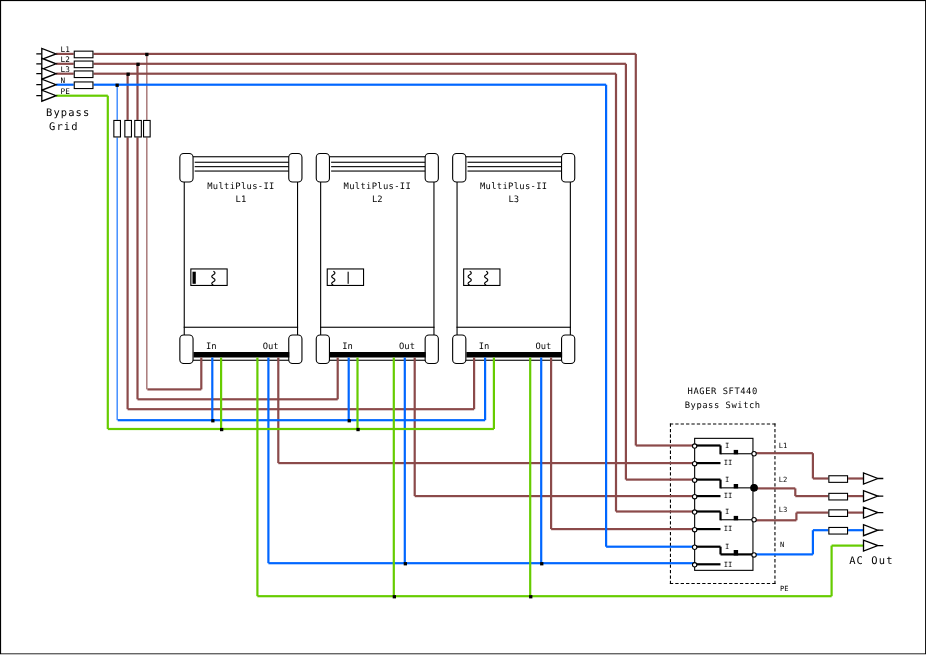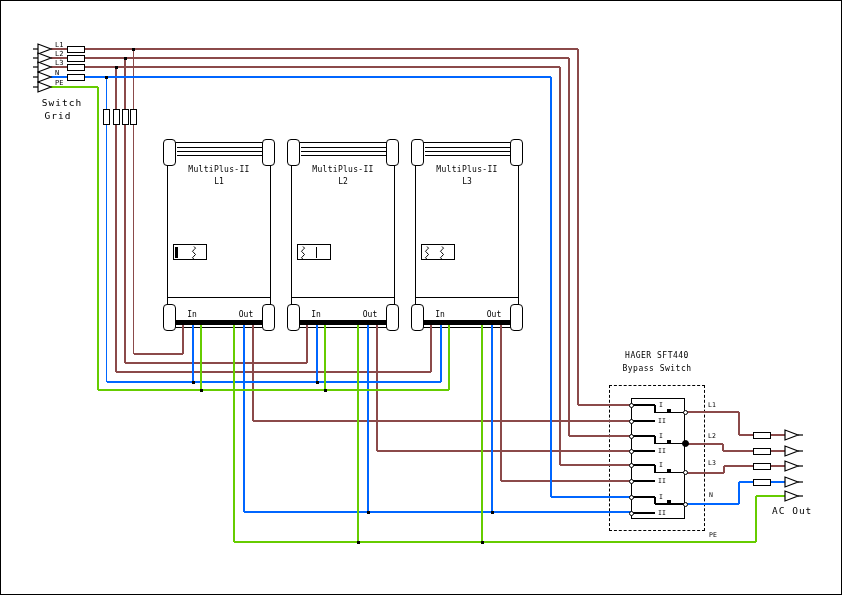--- a/index.html
+++ b/index.html
@@ -10,21 +10,21 @@
   }
   .lbl{position:absolute;white-space:nowrap;line-height:1;}
   .c{text-align:center;}
   svg{position:absolute;overflow:visible;}
 </style>
 </head>
 <body>
 
 <div id="sheet">
 
-  <div class="lbl c" style="left:30px;top:97px;width:62px;font-size:9.5px;letter-spacing:1px;">Switch</div>
+  <div class="lbl c" style="left:30px;top:97px;width:62px;font-size:9.5px;letter-spacing:1px;">Bypass</div>
   <div class="lbl c" style="left:30px;top:110px;width:54px;font-size:9.5px;letter-spacing:1px;">Grid</div>
 
   <div class="lbl c" style="left:606px;top:351px;width:100px;font-size:8px;letter-spacing:.5px;">HAGER SFT440</div>
   <div class="lbl c" style="left:606px;top:364px;width:100px;font-size:8px;letter-spacing:.5px;">Bypass Switch</div>
 
   <div class="lbl" style="left:771px;top:505px;font-size:9.5px;letter-spacing:1px;">AC Out</div>
 <div style="position: absolute; left: 162px; top: 138px; width: 113px; height: 192px;">
       <div style="position: absolute; left: 4px; top: 3px; width: 104px; height: 186px; border: 1.6px solid rgb(0, 0, 0); box-sizing: border-box; background: rgb(255, 255, 255);"></div>
       <div style="position: absolute; left: 14px; top: 8px; width: 86px; height: 1px; background: rgb(0, 0, 0);"></div>
       <div style="position: absolute; left: 14px; top: 12px; width: 86px; height: 1px; background: rgb(0, 0, 0);"></div>

